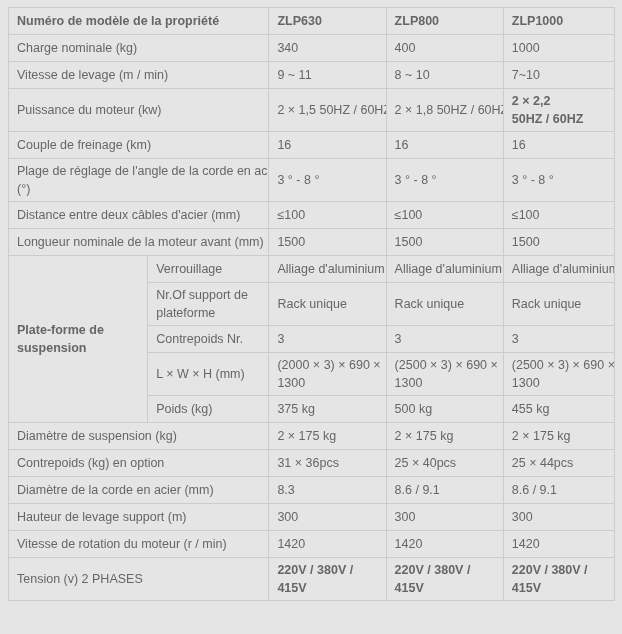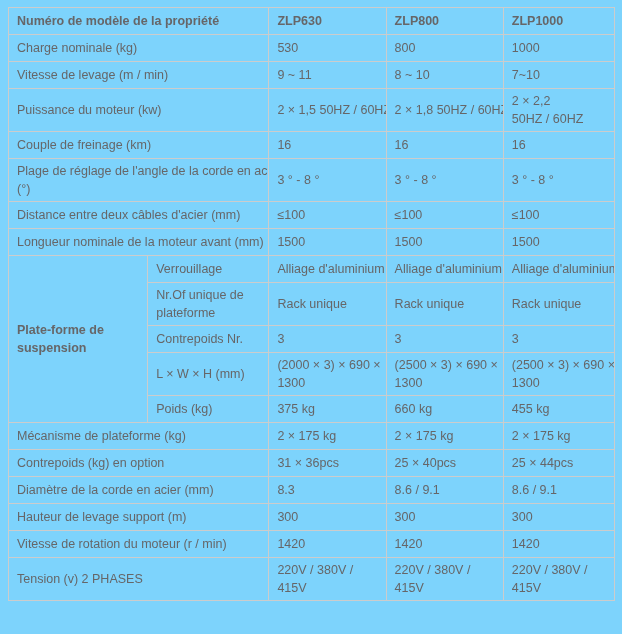--- a/index.html
+++ b/index.html
@@ -4,21 +4,21 @@
 <style>
   html, body {
     margin: 0;
     padding: 0;
     background: #ffffff;
     font-family: "Liberation Sans", "DejaVu Sans", sans-serif;
   }
   .page {
     width: 622px;
     height: 634px;
-    background: #7dd3fc;
+    background: #e5e5e5;
     box-sizing: border-box;
     padding: 7px 7px 0 8px;
     overflow: hidden;
   }
   table.specs {
     border-collapse: collapse;
     table-layout: fixed;
     width: 607px;
   }
   table.specs td {
@@ -27,21 +27,21 @@
     font-size: 12.5px;
     line-height: 18px;
     color: #666668;
     vertical-align: middle;
     white-space: pre;
     overflow: hidden;
     box-sizing: content-box;
   }
   tr.r1 td { height: 20px; }
   td.b { font-weight: bold; color: #4f4f51; }
-  td.spread { line-height: 29px; }
+  td.spread { line-height: 29px; font-weight: bold; }
 </style>
 </head>
 <body>
 
 <div class="page">
   <table class="specs">
     <colgroup>
       <col style="width:139px">
         <col style="width:121px">
       <col style="width:117px">
@@ -52,22 +52,22 @@
     <tbody>
         <tr class="r1">
       <td colspan="2" class="b">Numéro de modèle de la propriété</td>
       <td class="b">ZLP630</td>
       <td class="b">ZLP800</td>
       <td class="b">ZLP1000</td>
     </tr>
 
     <tr class="r1">
       <td colspan="2">Charge nominale (kg)</td>
-      <td>530</td>
-      <td>800</td>
+      <td>340</td>
+      <td>400</td>
       <td>1000</td>
     </tr>
     <tr class="r1">
       <td colspan="2">Vitesse de levage (m / min)</td>
       <td>9 ~ 11</td>
       <td>8 ~ 10</td>
       <td>7~10</td>
     </tr>
     <tr>
       <td colspan="2">Puissance du moteur (kw)</td>
@@ -104,21 +104,21 @@
 
     <tr class="r1">
       <td rowspan="5" class="b">Plate-forme de
 suspension</td>
       <td>Verrouillage</td>
       <td>Alliage d'aluminium</td>
       <td>Alliage d'aluminium</td>
       <td>Alliage d'aluminium</td>
     </tr>
     <tr>
-      <td>Nr.Of unique de
+      <td>Nr.Of support de
 plateforme</td>
       <td>Rack unique</td>
       <td>Rack unique</td>
       <td>Rack unique</td>
     </tr>
     <tr class="r1">
       <td>Contrepoids Nr.</td>
       <td>3</td>
       <td>3</td>
       <td>3</td>
@@ -128,26 +128,26 @@
       <td>(2000 × 3) × 690 ×
 1300</td>
       <td>(2500 × 3) × 690 ×
 1300</td>
       <td>(2500 × 3) × 690 ×
 1300</td>
     </tr>
     <tr class="r1">
       <td>Poids (kg)</td>
       <td>375 kg</td>
-      <td>660 kg</td>
+      <td>500 kg</td>
       <td>455 kg</td>
     </tr>
 
     <tr class="r1">
-      <td colspan="2">Mécanisme de plateforme (kg)</td>
+      <td colspan="2">Diamètre de suspension (kg)</td>
       <td>2 × 175 kg</td>
       <td>2 × 175 kg</td>
       <td>2 × 175 kg</td>
     </tr>
     <tr class="r1">
       <td colspan="2">Contrepoids (kg) en option</td>
       <td>31 × 36pcs</td>
       <td>25 × 40pcs</td>
       <td>25 × 44pcs</td>
     </tr>

